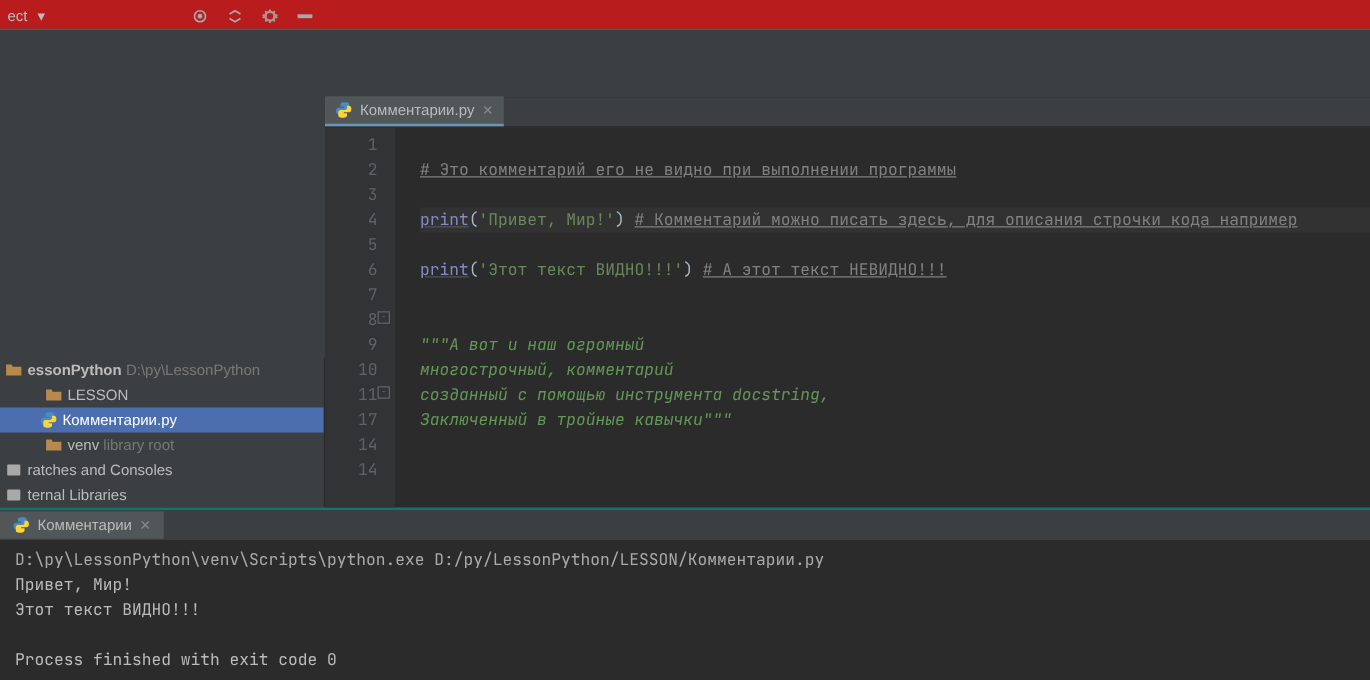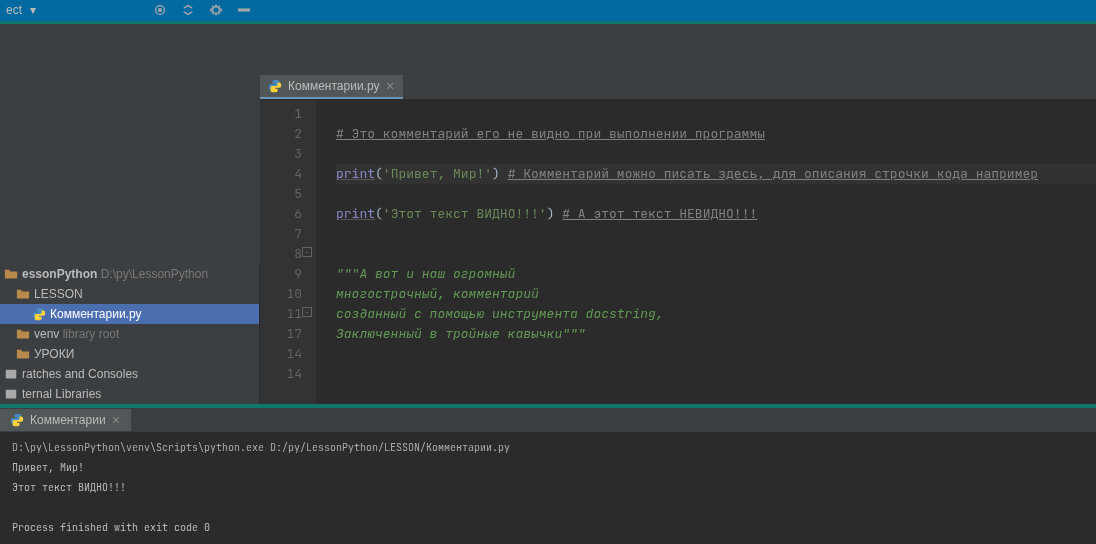--- a/index.html
+++ b/index.html
@@ -9,24 +9,24 @@
       background: #3c3f41;
       color: #bbbbbb;
       width: 1096px;
       height: 544px;
       overflow: hidden;
       display: flex;
       flex-direction: column;
     }
     .top-bar {
       height: 24px;
-      background: #0369a1;
-      border-bottom: 3px solid #0f766e;
-      display: flex;
-      align-items: flex-start;
+      background: #b91c1c;
+      border-bottom: 1px solid #0f766e;
+      display: flex;
+      align-items: flex-end;
     }
     .top-bar-left {
       width: 260px;
       display: flex;
       align-items: center;
       padding: 0 6px;
       gap: 8px;
     }
     .top-bar-left .sp {
       flex: 1;
@@ -55,21 +55,21 @@
     }
     .tree-row {
       height: 20px;
       display: flex;
       align-items: center;
       padding-left: 4px;
       gap: 4px;
       white-space: nowrap;
       cursor: pointer;
     }
-    .tree-row.indent1 { padding-left: 16px; }
+    .tree-row.indent1 { padding-left: 16px; margin-left: 20px; }
     .tree-row.indent2 { padding-left: 32px; }
     .tree-row.selected {
       background: #4b6eaf;
       color: #ffffff;
     }
     .dim { color: #787878; }
     .tree-icon {
       width: 14px;
       height: 14px;
       display: inline-flex;
@@ -148,21 +148,21 @@
     }
     .code-line { height: 20px; }
     .code-line.current { background: #323232; margin-top: 20px; }
     .c-comment { color: #808080; text-decoration: underline; }
     .c-builtin { color: #8888c6; }
     .c-string { color: #6a8759; }
     .c-docstring { color: #629755; font-style: italic; }
     .c-paren { color: #a9b7c6; }
     .c-hl { text-decoration: underline; text-decoration-color: #555; }
     .run-panel {
-      border-top: 4px solid #0f766e;
+      border-top: 2px solid #0f766e;
       background: #2b2b2b;
       display: flex;
       flex-direction: column;
     }
     .run-tabs {
       height: 24px;
       background: #3c3f41;
       display: flex;
       align-items: center;
     }
@@ -175,21 +175,21 @@
       gap: 6px;
       color: #bbbbbb;
       cursor: pointer;
     }
     .run-tab .close-x {
       color: #888;
       font-size: 11px;
     }
     .run-output {
       font-family: "JetBrains Mono", "Consolas", monospace;
-      font-size: 10px;
+      font-size: 13px;
       line-height: 20px;
       color: #bbbbbb;
       padding: 6px 12px;
       white-space: pre;
     }
     .run-output .path { color: #aaaaaa; }
     .py-icon {
       display: inline-flex;
       align-items: center;
     }
@@ -256,28 +256,20 @@
           <span>Комментарии.py</span>
         </div>
         <div class="tree-row indent1">
           <span class="tree-icon">
             <svg viewBox="0 0 16 16" fill="#b8894c">
               <path d="M1 3h5l1 2h8v8H1z"></path>
             </svg>
           </span>
           <span>venv <span class="dim">library root</span></span>
         </div>
-        <div class="tree-row indent1">
-          <span class="tree-icon">
-            <svg viewBox="0 0 16 16" fill="#b8894c">
-              <path d="M1 3h5l1 2h8v8H1z"></path>
-            </svg>
-          </span>
-          <span>УРОКИ</span>
-        </div>
         <div class="tree-row indent0">
           <span class="tree-icon">
             <svg viewBox="0 0 16 16" fill="#a9a9a9">
               <rect x="2" y="3" width="12" height="10" rx="1"></rect>
             </svg>
           </span>
           <span>ratches and Consoles</span>
         </div>
         <div class="tree-row indent0">
           <span class="tree-icon">

